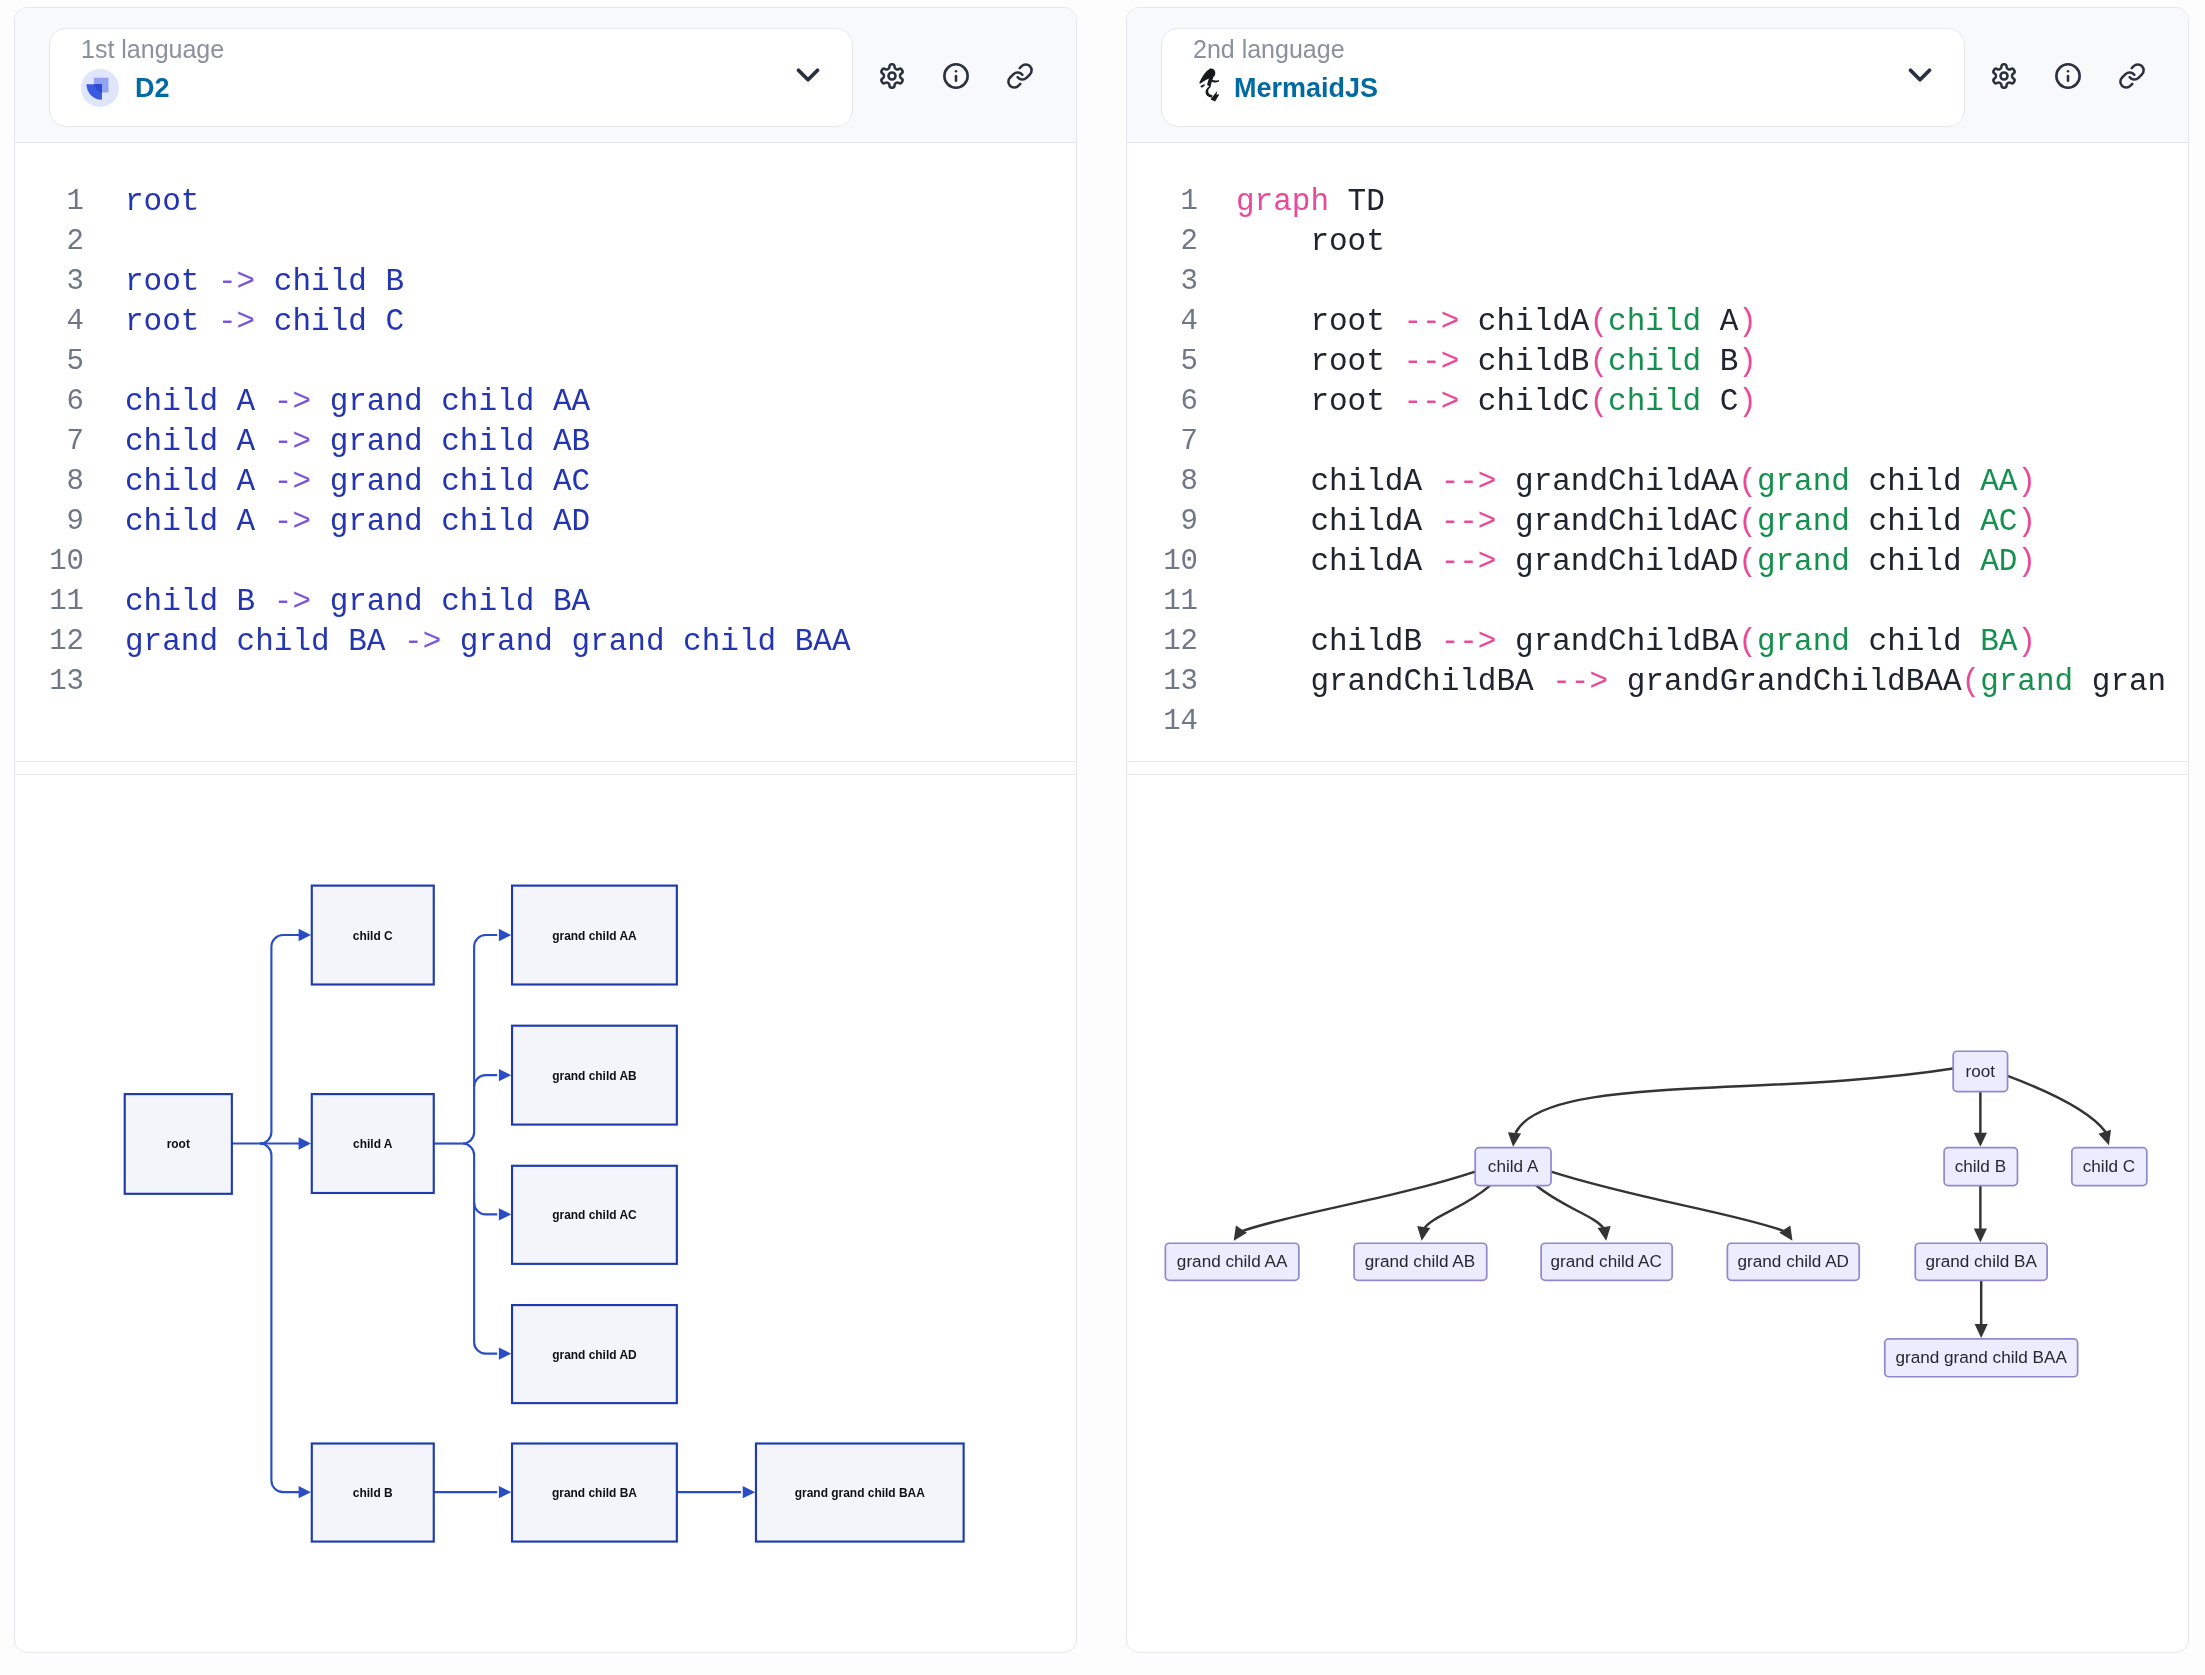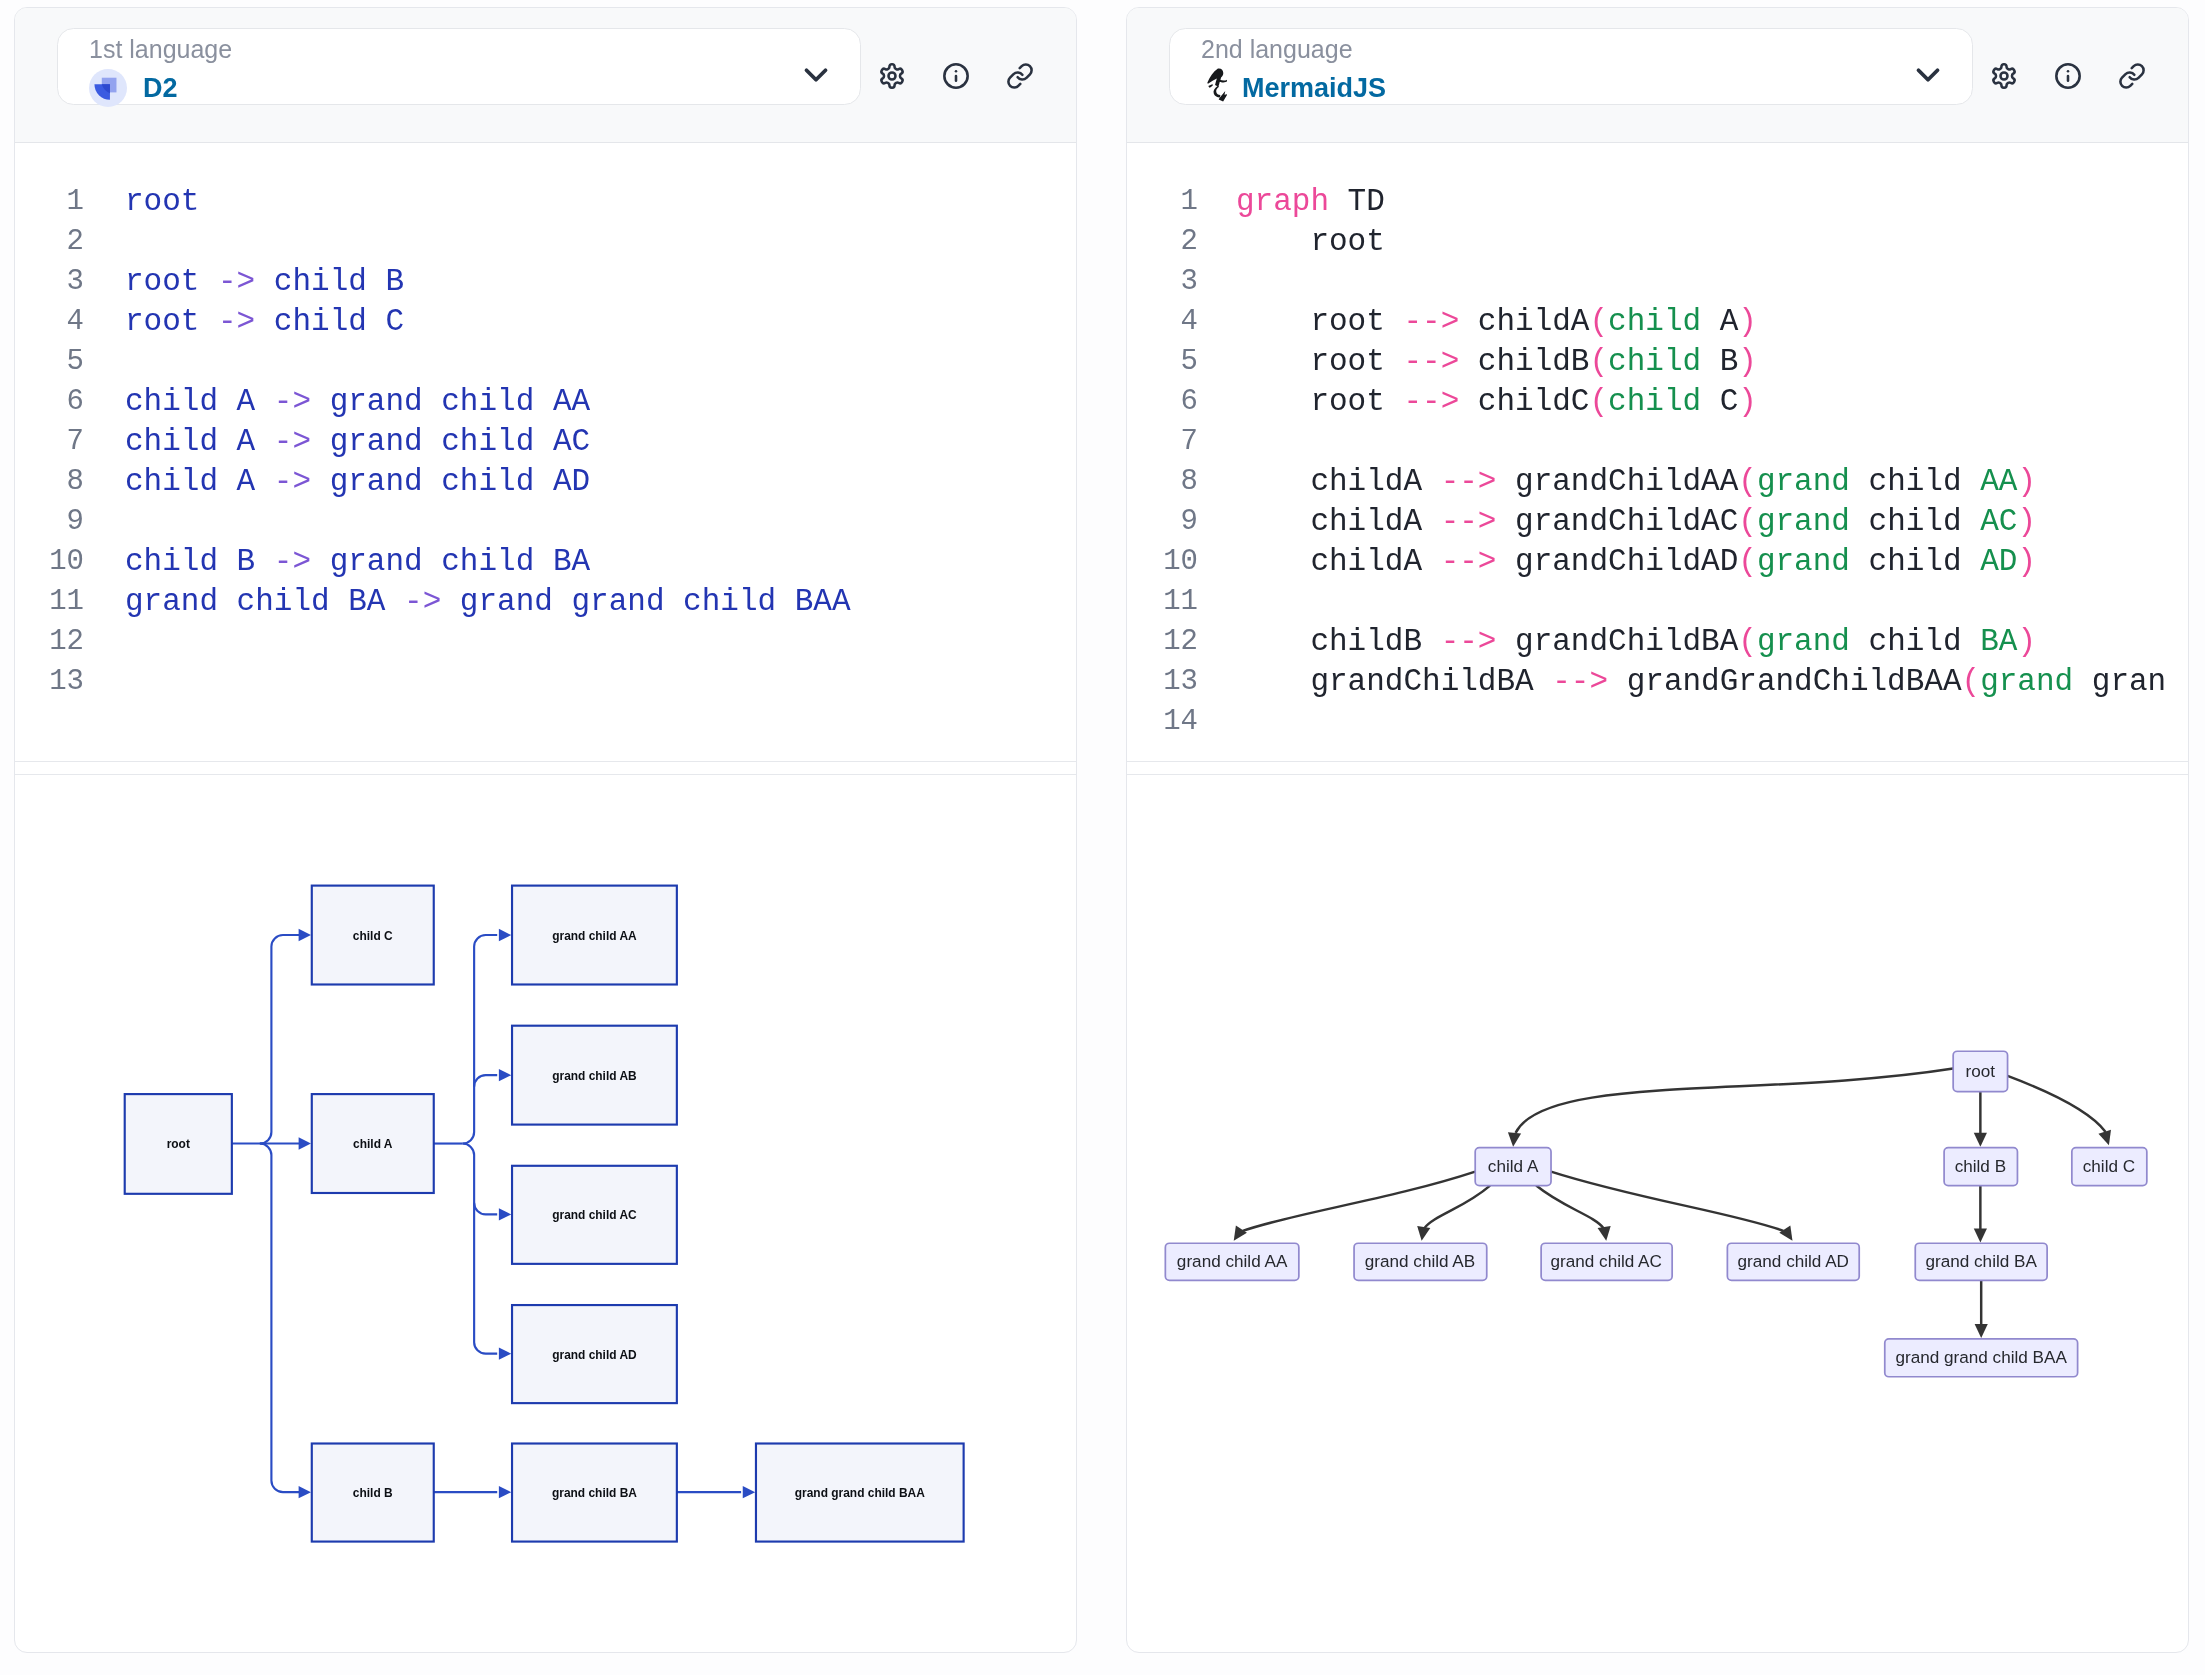--- a/index.html
+++ b/index.html
@@ -1,21 +1,21 @@
 <!DOCTYPE html>
 <html style="font-size:13px"><head>
 <meta charset="utf-8">
 <style>
   * { box-sizing: border-box; margin:0; padding:0; }
   html,body { width:2205px; height:1675px; background:#fdfdfe; font-family:"Liberation Sans", sans-serif; position:relative; overflow:hidden; }
   .panel { position:absolute; top:6.6px; width:1063px; height:1646px; background:#ffffff; border:1.6px solid #e5e7ec; border-radius:13px; overflow:hidden; }
   #pL { left:14px; }
   #pR { left:1126px; }
   .hd { position:absolute; left:0; top:0; right:0; height:135px; background:#f8f9fa; border-bottom:1.6px solid #e4e6ea; }
-  .sel { position:absolute; left:34px; top:20.6px; width:804px; height:77px; background:#fff; border:1.6px solid #e5e7ea; border-radius:16.5px;margin-left:8px; }
+  .sel { position:absolute; left:34px; top:20.6px; width:804px; height:99px; background:#fff; border:1.6px solid #e5e7ea; border-radius:16.5px; }
   .lab { position:absolute; left:31px; top:5px; font-size:25px; line-height:30px; color:#8a909e; }
   .circ { position:absolute; left:30.5px; top:40px; width:38px; height:38px; border-radius:50%; background:#dfe6fc; }
   .name { position:absolute; left:85px; top:40px; font-size:27px; font-weight:bold; color:#0369a1; line-height:38px; }
   .micon { position:absolute; }
   .icn { position:absolute; }
   .lnum { position:absolute; top:174px; font-family:"Liberation Mono", monospace; font-size:29px; color:#6f7787; text-align:right; }
   .lnum div { height:40px; line-height:40px; }
   .codetext { position:absolute; top:174px; font-family:"Liberation Mono", monospace; font-size:31px; }
   .codetext div { white-space:pre; height:40px; line-height:40px; }
   #pL .lnum { left:0; width:69px; }
@@ -77,20 +77,21 @@
       <div>12</div>
       <div>13</div>
   </div>
   <div class="codetext">
     <div>root</div>
     <div>&nbsp;</div>
     <div>root <span class="p">-&gt;</span> child B</div>
     <div>root <span class="p">-&gt;</span> child C</div>
     <div>&nbsp;</div>
     <div>child A <span class="p">-&gt;</span> grand child AA</div>
+    <div>child A <span class="p">-&gt;</span> grand child AB</div>
     <div>child A <span class="p">-&gt;</span> grand child AC</div>
     <div>child A <span class="p">-&gt;</span> grand child AD</div>
     <div>&nbsp;</div>
     <div>child B <span class="p">-&gt;</span> grand child BA</div>
     <div>grand child BA <span class="p">-&gt;</span> grand grand child BAA</div>
   </div>
 
   <div class="hr1"></div>
   <div class="hr2"></div>
 

